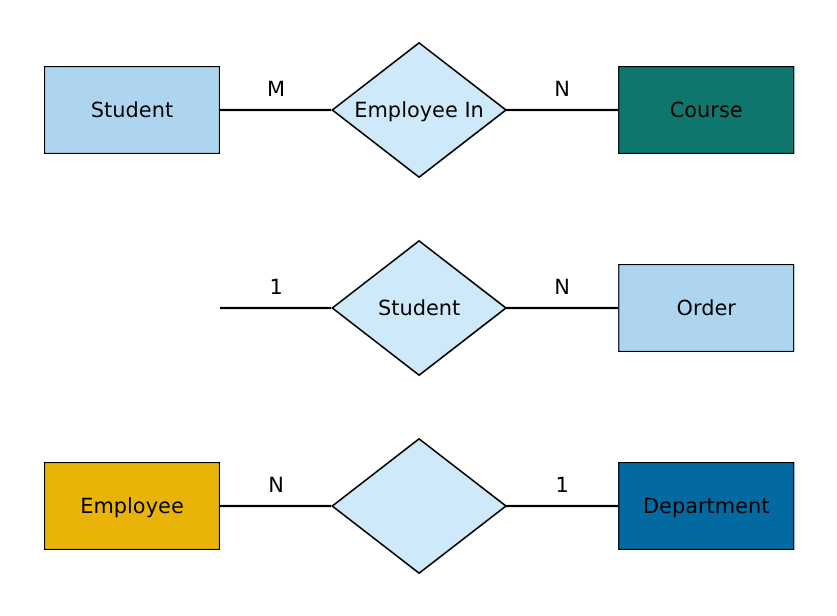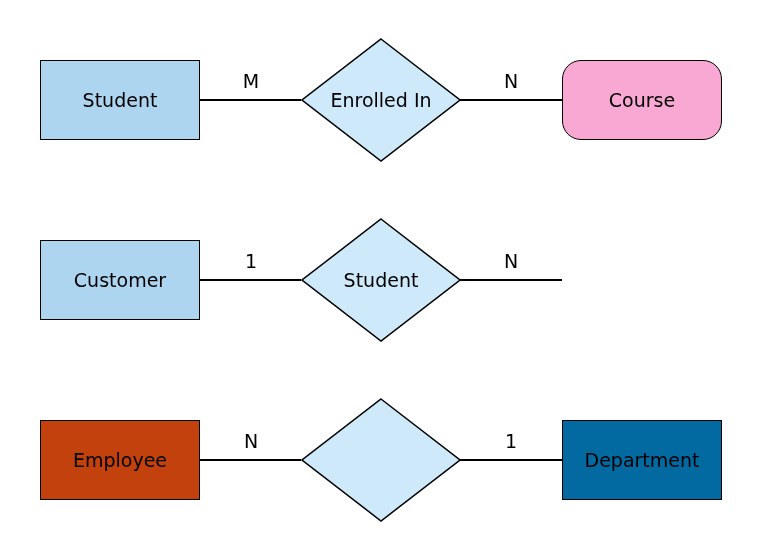--- a/index.html
+++ b/index.html
@@ -88,44 +88,44 @@
 
   <div class="row row-1">
     <div class="entity left" style="background-color: rgb(174, 213, 240);">
       <span>Student</span>
     </div>
     <div class="connector left" style="background-color: rgb(0, 0, 0);"></div>
     <div class="cardinality left">M</div>
     <svg class="diamond-svg" viewBox="0 0 160 124" xmlns="http://www.w3.org/2000/svg">
       <polygon points="80,1 159,62 80,123 1,62" style="fill: rgb(206, 233, 250);"></polygon>
     </svg>
-    <div class="diamond-label">Enrolled In</div>
+    <div class="diamond-label">Employee In</div>
     <div class="cardinality right">N</div>
     <div class="connector right" style="background-color: rgb(0, 0, 0);"></div>
-    <div class="entity right" style="background-color: #f9a8d4; border-radius: 19px;">
+    <div class="entity right" style="background-color: #0f766e;">
       <span>Course</span>
     </div>
   </div>
 
   <div class="row row-2">
-    <div class="entity left" style="background-color: rgb(174, 213, 240);">
-      <span>Customer</span>
-    </div>
     <div class="connector left" style="background-color: rgb(0, 0, 0);"></div>
     <div class="cardinality left">1</div>
     <svg class="diamond-svg" viewBox="0 0 160 124" xmlns="http://www.w3.org/2000/svg">
       <polygon points="80,1 159,62 80,123 1,62" style="fill: rgb(206, 233, 250);"></polygon>
     </svg>
     <div class="diamond-label">Student</div>
     <div class="cardinality right">N</div>
     <div class="connector right" style="background-color: rgb(0, 0, 0);"></div>
+    <div class="entity right" style="background-color: rgb(174, 213, 240);">
+      <span>Order</span>
+    </div>
   </div>
 
   <div class="row row-3">
-    <div class="entity left" style="background-color: #c2410c;">
+    <div class="entity left" style="background-color: #eab308;">
       <span>Employee</span>
     </div>
     <div class="connector left" style="background-color: rgb(0, 0, 0);"></div>
     <div class="cardinality left">N</div>
     <svg class="diamond-svg" viewBox="0 0 160 124" xmlns="http://www.w3.org/2000/svg">
       <polygon points="80,1 159,62 80,123 1,62" style="fill: rgb(206, 233, 250);"></polygon>
     </svg>
     <div class="cardinality right">1</div>
     <div class="connector right" style="background-color: rgb(0, 0, 0);"></div>
     <div class="entity right" style="background-color: #0369a1;">

